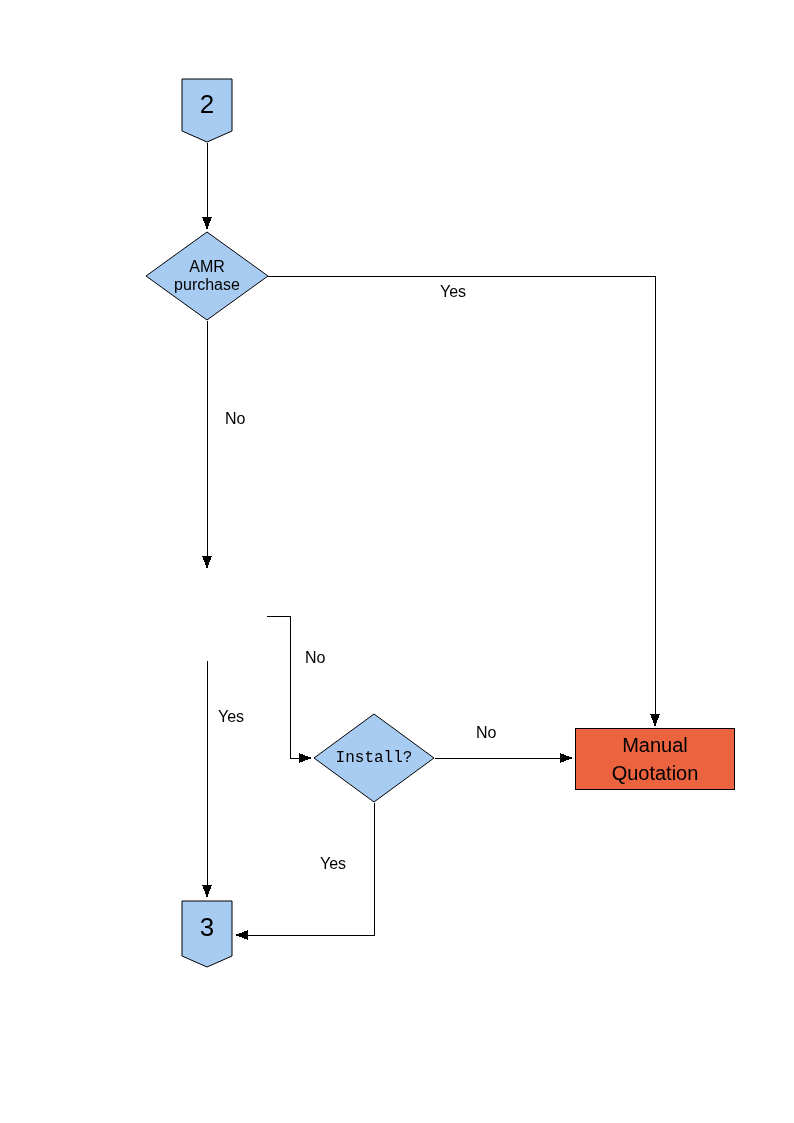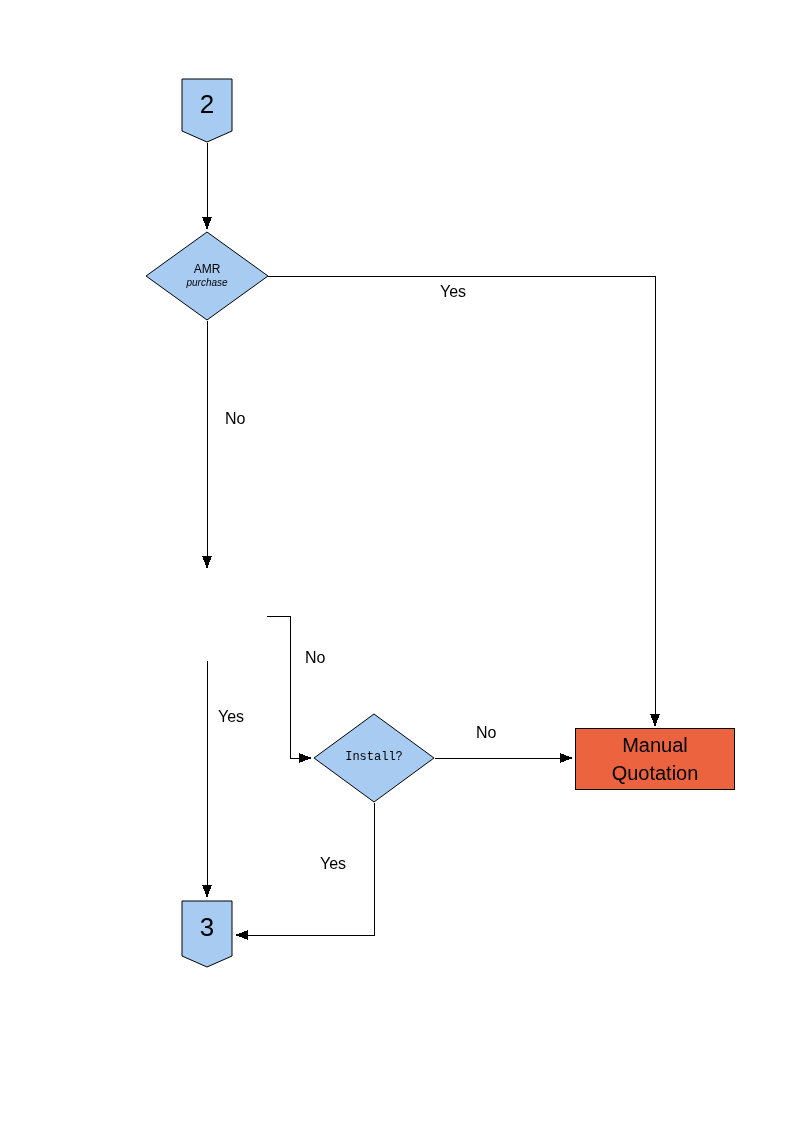--- a/index.html
+++ b/index.html
@@ -37,22 +37,22 @@
     align-items: center;
     justify-content: center;
     text-align: center;
     line-height: 1.15;
   }
 
   .connector-label { font-size: 26px; }
   
   .pentagon .node-label { padding-bottom: 12px; }
 
-  .diamond-title { font-size: 12px; }
-  .diamond-sub { font-size: 10px; font-style: italic; }
+  .diamond-title { font-size: 16px; }
+  .diamond-sub { font-size: 16px; }
 
   .process-label {
     font-size: 20px;
     line-height: 28px;
     width: 120px;
     margin: 11px auto;
   }
   .process .node-label { flex-direction: row; }
 
   .edge-label {

